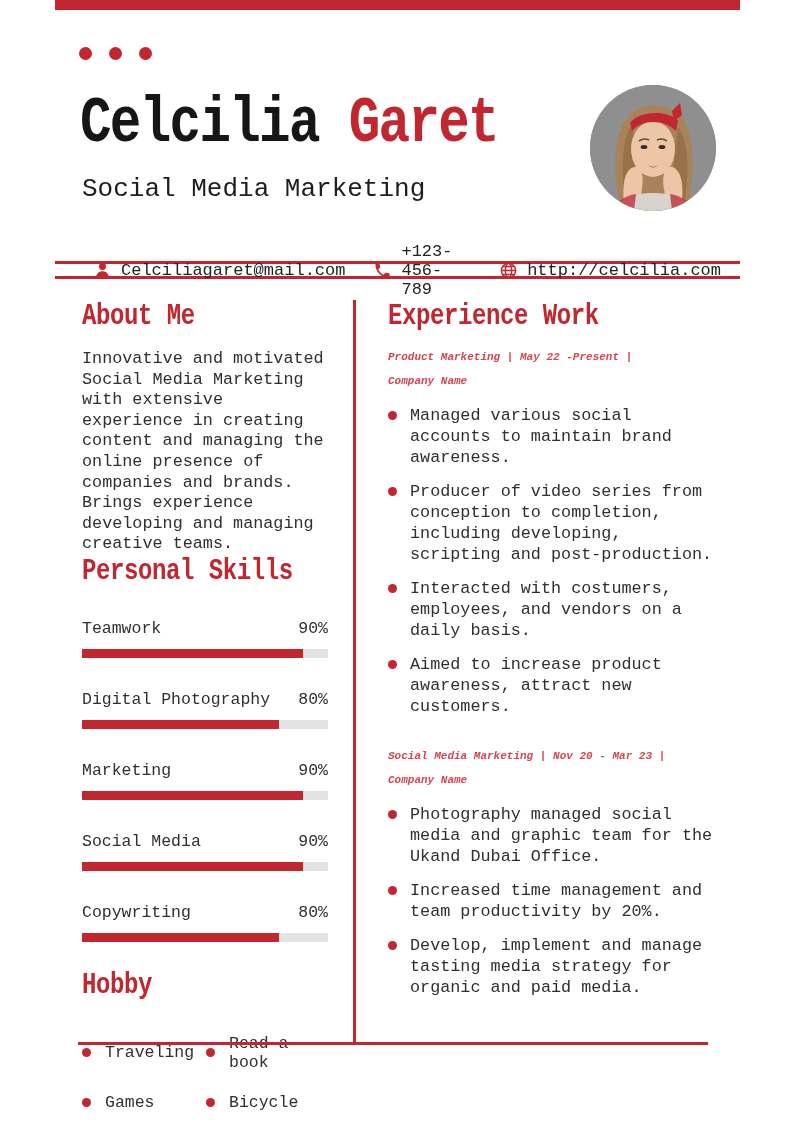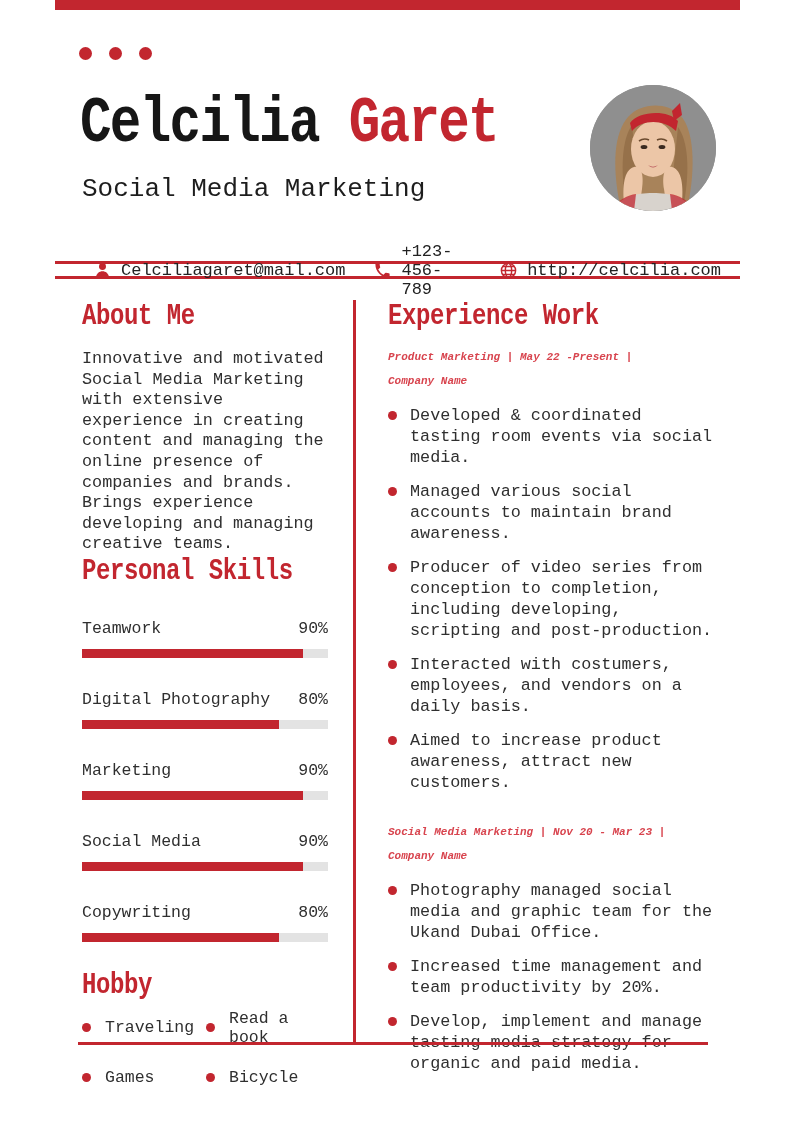--- a/index.html
+++ b/index.html
@@ -47,21 +47,21 @@
   .about-text{margin:17px 0 0;font-size:16.8px;line-height:20.6px;color:#2f2f2f;}
 
   .skills-head{margin-top:27px;}
   .skills{margin-top:18px;}
   .skill{margin-bottom:27px;margin-top:32px;}
   .skill-row{display:flex;justify-content:space-between;font-size:16.5px;color:#2f2f2f;margin-bottom:11px;}
   .bar{height:9px;background:var(--track);}
   .bar-fill{height:100%;background:var(--red);}
 
   .hobby-head{margin-top:11px;}
-  .hobbies{margin-top:8px;display:grid;grid-template-columns:124px 1fr;row-gap:21px;}
+  .hobbies{margin-top:33px;display:grid;grid-template-columns:124px 1fr;row-gap:21px;}
   .hobby-item{display:flex;align-items:center;gap:14px;font-size:16.5px;color:#2f2f2f;}
   .hobby-item .dot{width:9px;height:9px;border-radius:50%;background:var(--red);flex:none;}
 
   .exp-head{margin-top:29px;}
   .job-title{margin:13px 0 0;font-size:11px;line-height:24px;font-style:italic;
              font-weight:600;color:var(--red-light);}
   .job2 .job-title{margin-top:27px;}
   .bullets{margin-top:12px;}
   .bullet{display:flex;gap:13px;margin-bottom:13px;}
   .bullet .dot{width:9px;height:9px;border-radius:50%;background:var(--red);flex:none;margin-top:6px;}
@@ -215,24 +215,20 @@
   </div>
 
   <div class="right-col">
     <h2 class="sec exp-head">Experience Work</h2>
     <div id="jobs">
         <div class="job">
           <p class="job-title">Product Marketing | May 22 -Present |<br>Company Name</p>
           <div class="bullets">
             <div class="bullet">
               <span class="dot"></span>
-              <p>Developed &amp; coordinated tasting room events via social media.</p>
-            </div>
-            <div class="bullet">
-              <span class="dot"></span>
               <p>Managed various social accounts to maintain brand awareness.</p>
             </div>
             <div class="bullet">
               <span class="dot"></span>
               <p>Producer of video series from conception to completion, including developing, scripting and post-production.</p>
             </div>
             <div class="bullet">
               <span class="dot"></span>
               <p>Interacted with costumers, employees, and vendors on a daily basis.</p>
             </div>

